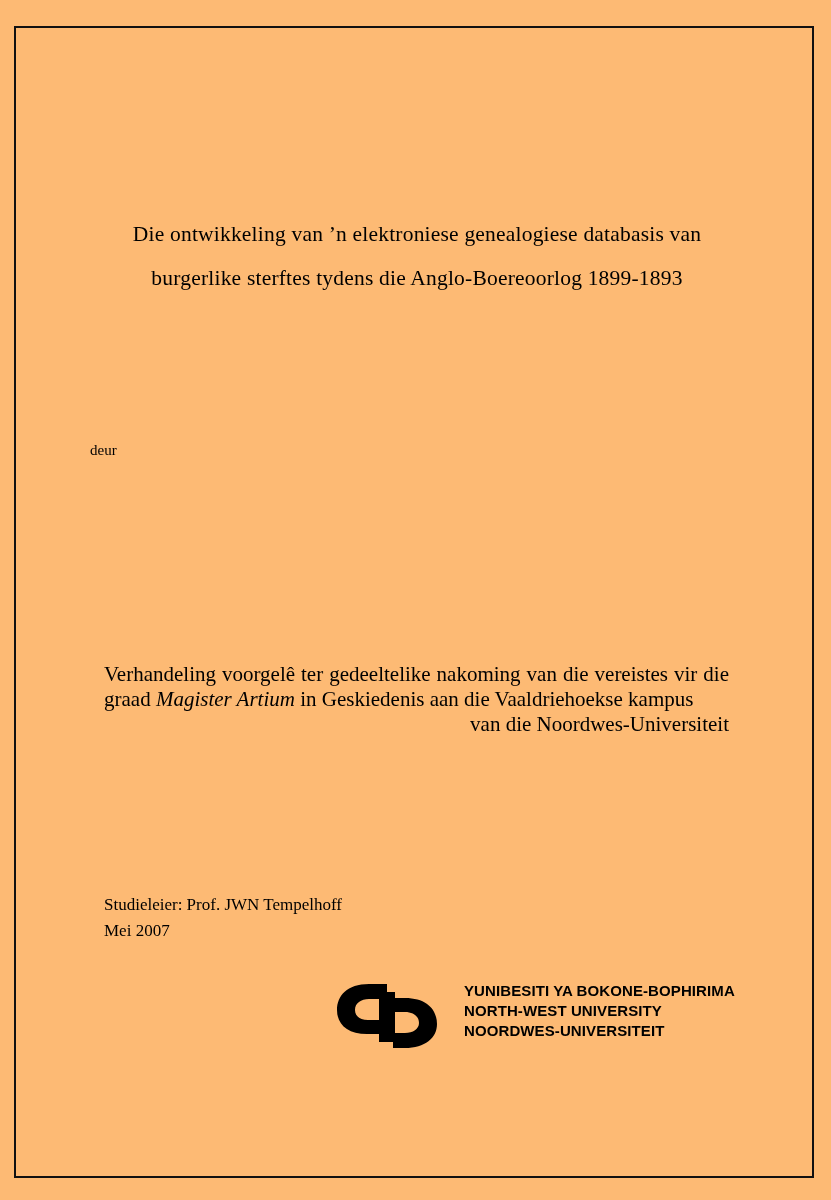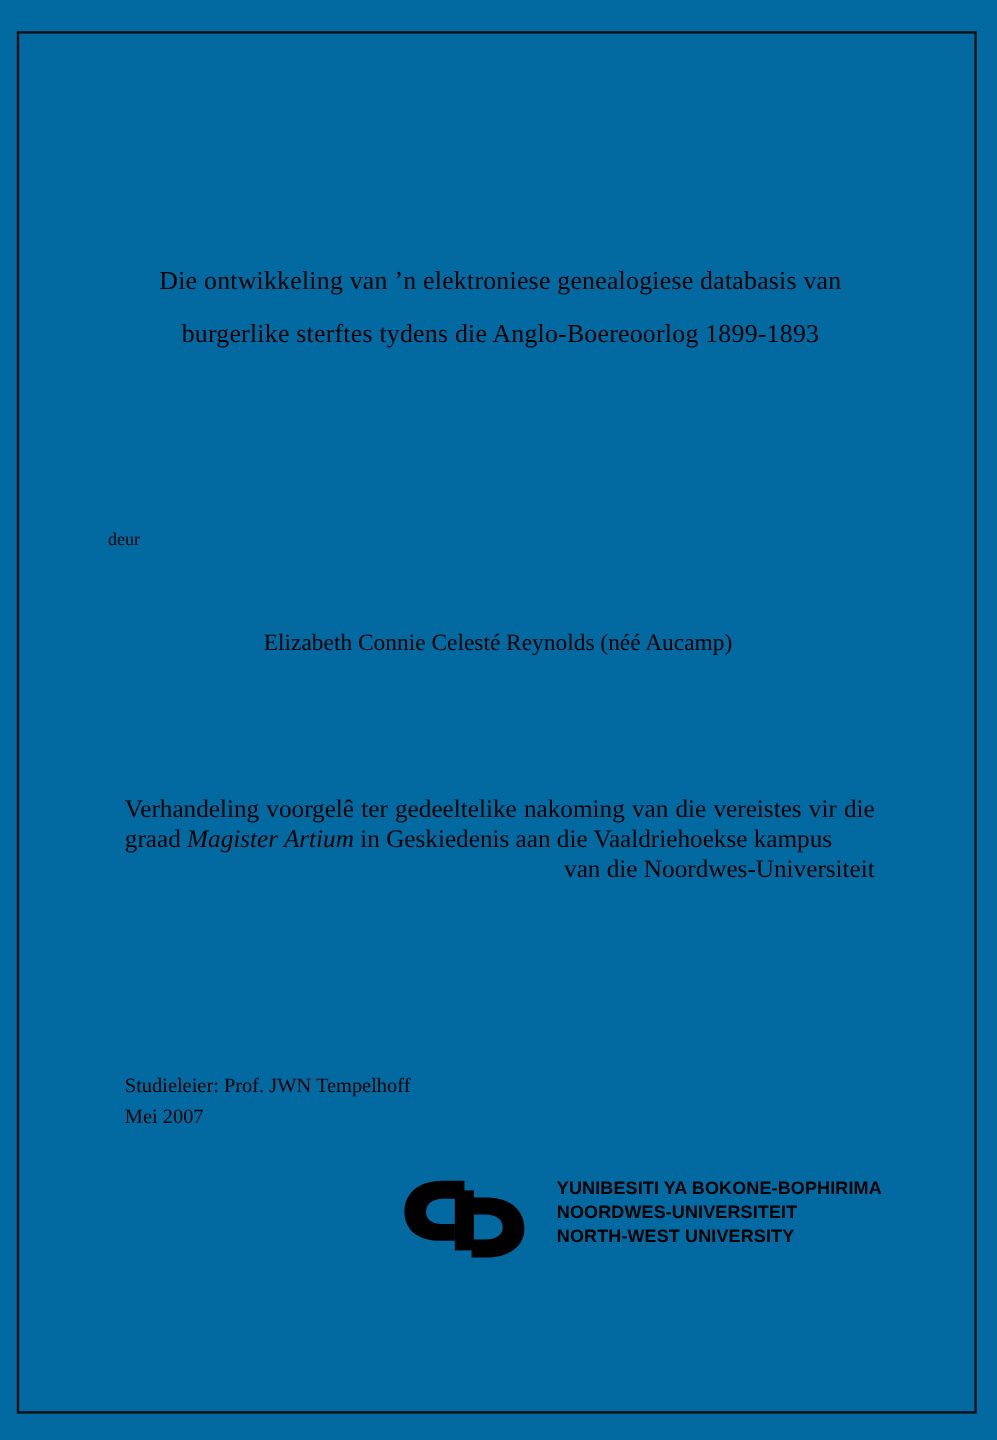--- a/index.html
+++ b/index.html
@@ -12,21 +12,21 @@
     height: 1200px;
     font-family: "Liberation Serif", serif;
     color: #000000;
     overflow: hidden;
   }
 
   .page {
     position: relative;
     width: 831px;
     height: 1200px;
-    background: #0369a1;
+    background: #fdba74;
     box-sizing: border-box;
   }
 
   
   .page-frame {
     position: absolute;
     left: 14px;
     top: 26px;
     width: 800px;
     height: 1152px;
@@ -137,21 +137,20 @@
 
   <div class="content">
 
     <div class="title-block">
       <div class="title-line">Die ontwikkeling van ’n elektroniese genealogiese databasis van</div>
       <div class="title-line">burgerlike sterftes tydens die Anglo-Boereoorlog 1899-1893</div>
     </div>
 
     <div class="by-word">deur</div>
 
-    <div class="author">Elizabeth Connie Celesté Reynolds (néé Aucamp)</div>
 
     <div class="statement">
       <span>Verhandeling voorgelê ter gedeeltelike nakoming van die vereistes vir die</span>
       <span>graad </span><em>Magister Artium</em><span> in Geskiedenis aan die Vaaldriehoekse kampus</span>
       <div class="last-line">van die Noordwes-Universiteit</div>
     </div>
 
     <div class="supervisor-block">
       <div>Studieleier: Prof. JWN Tempelhoff</div>
       <div>Mei 2007</div>
@@ -162,19 +161,19 @@
         <svg viewBox="0 0 118 72" width="118" height="72" aria-hidden="true">
           <g fill="#000000">
             <path d="M34 4 C12 4 2 16 2 30 C2 44 12 54 32 54 L44 54 L44 40 L33 40 C25 40 20 36 20 30 C20 23 26 19 34 19 L52 19 L52 4 Z"></path>
             <rect x="44" y="12" width="16" height="50"></rect>
             <path d="M70 18 C92 18 102 30 102 44 C102 58 90 68 70 68 L58 68 L58 53 L70 53 C78 53 84 49 84 43 C84 36 78 32 70 32 L52 32 L52 18 Z"></path>
           </g>
         </svg>
       </div>
       <div class="logo-text">
         <div>YUNIBESITI YA BOKONE-BOPHIRIMA</div>
+        <div>NORTH-WEST UNIVERSITY</div>
         <div>NOORDWES-UNIVERSITEIT</div>
-        <div>NORTH-WEST UNIVERSITY</div>
       </div>
     </div>
 
   </div>
 </div>
 
 </body></html>

